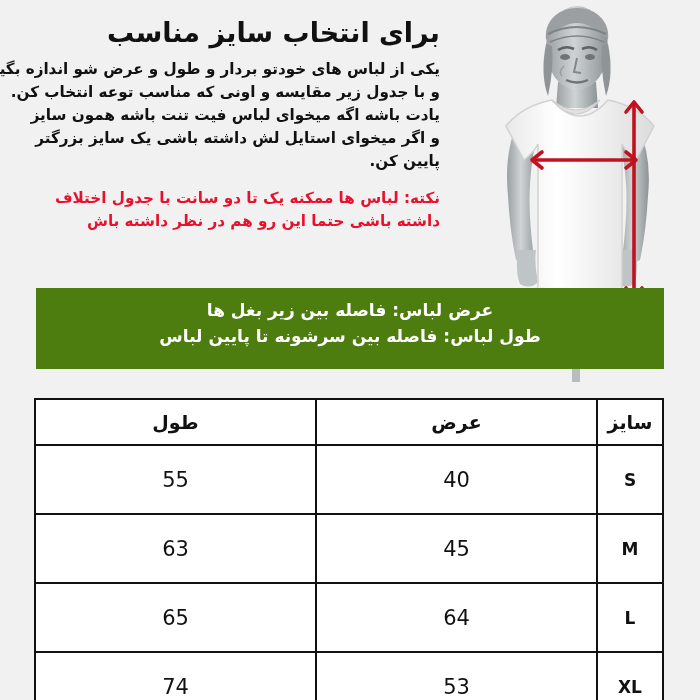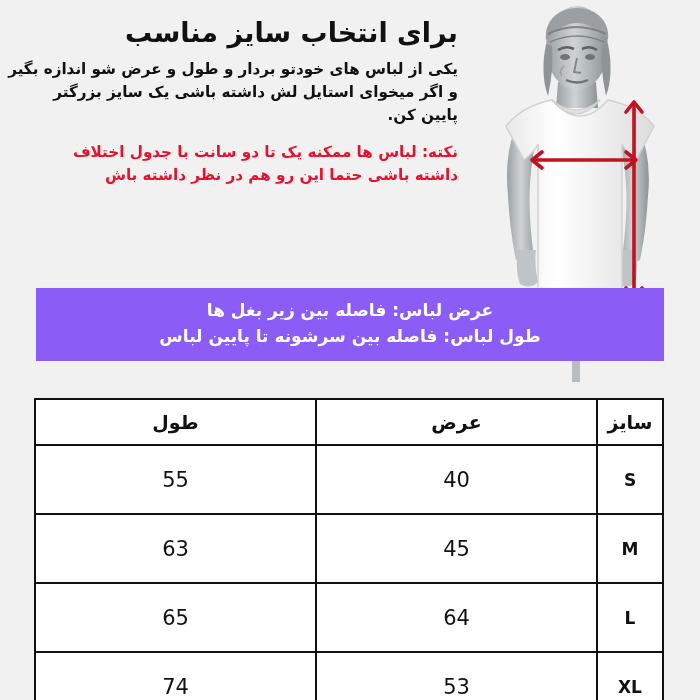--- a/index.html
+++ b/index.html
@@ -36,21 +36,21 @@
     right: 0;
     width: 240px;
     height: 382px;
   }
   .fig-svg { display: block; }
 
   
   .textcol {
     position: absolute;
     top: 10px;
-    left: 22px;
+    left: 4px;
     width: 440px;
     text-align: right;
     direction: rtl;
   }
   .headline {
     font-size: 27px;
     font-weight: bold;
     color: #111111;
     line-height: 1.25;
     margin: 6px 4px 8px 0;
@@ -72,23 +72,23 @@
     line-height: 1.5;
   }
   .note div { white-space: nowrap; }
 
   
   .banner {
     position: absolute;
     top: 288px;
     left: 36px;
     width: 628px;
-    background: #8b5cf6;
+    background: #4d7c0f;
     color: #ffffff;
-    padding: 10px 8px 12px 8px;
+    padding: 10px 8px 20px 8px;
     box-sizing: border-box;
     text-align: center;
   }
   .banner div {
     font-size: 17px;
     font-weight: bold;
     line-height: 1.5;
     white-space: nowrap;
   }
 
@@ -199,20 +199,22 @@
           <polyline points="166,112 174,102 182,112" stroke-linecap="round" stroke-linejoin="round"></polyline>
           <polyline points="166,288 174,298 182,288" stroke-linecap="round" stroke-linejoin="round"></polyline>
         </g>
       </svg>
     </div>
 
     <div class="textcol">
       <div class="headline">برای انتخاب سایز مناسب</div>
       <div class="para">
         <div>یکی از لباس های خودتو بردار و طول و عرض شو اندازه بگیر</div>
+        <div>و با جدول زیر مقایسه و اونی که مناسب توعه انتخاب کن.</div>
+        <div>یادت باشه اگه میخوای لباس فیت تنت باشه همون سایز</div>
         <div>و اگر میخوای استایل لش داشته باشی یک سایز بزرگتر</div>
         <div>پایین کن.</div>
       </div>
       <div class="note">
         <div>نکته: لباس ها ممکنه یک تا دو سانت با جدول اختلاف</div>
         <div>داشته باشی حتما این رو هم در نظر داشته باش</div>
       </div>
     </div>
   </div>
 

